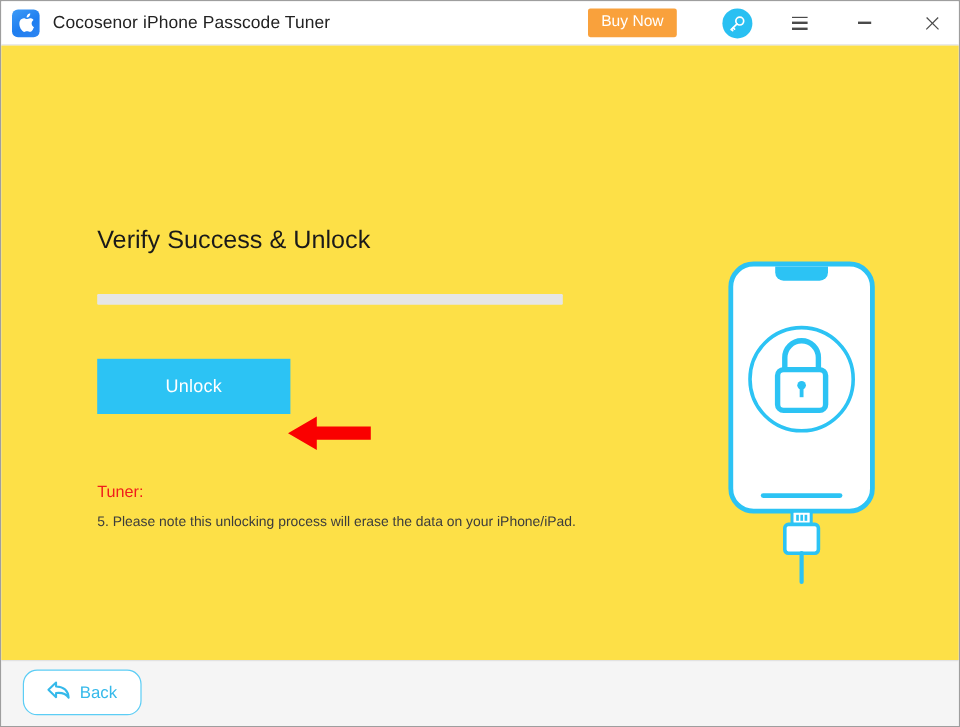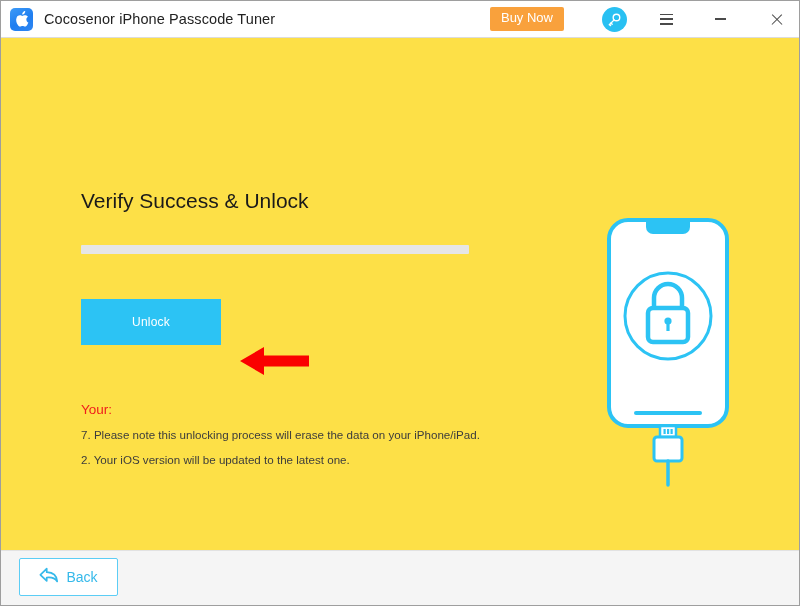--- a/index.html
+++ b/index.html
@@ -163,26 +163,26 @@
     height: 100%;
     width: 0%;
     background: #29c0f2;
     border-radius: 1px;
   }
 
   .unlock-btn {
     position: absolute;
     left: 80px;
     top: 261px;
-    width: 140px;
+    width: 161px;
     height: 46px;
     background: #2cc3f4;
     color: #ffffff;
     border: none;
-    font-size: 12px;
+    font-size: 15px;
     font-family: "Liberation Sans", sans-serif;
     cursor: pointer;
     letter-spacing: 0.2px;
   }
 
   .red-arrow {
     position: absolute;
     left: 239px;
     top: 306px;
   }
@@ -226,21 +226,21 @@
     border-top: 1px solid #e2e2e2;
   }
   .back-btn {
     position: absolute;
     left: 18px;
     top: 7px;
     width: 99px;
     height: 38px;
     background: #ffffff;
     border: 1px solid #5ccdf5;
-    border-radius: 2px;
+    border-radius: 12px;
     color: #35b9ea;
     font-size: 14px;
     font-family: "Liberation Sans", sans-serif;
     cursor: pointer;
     display: flex;
     align-items: center;
     justify-content: center;
     gap: 7px;
     padding: 0;
   }
@@ -298,25 +298,24 @@
     </div>
 
     <button class="unlock-btn">Unlock</button>
 
     <div class="red-arrow">
       <svg width="70" height="34" viewBox="0 0 70 34" aria-hidden="true">
         <path fill="#fa0000" d="M0 17 L24 3 L24 11.5 L69 11.5 L69 22.5 L24 22.5 L24 31 Z"></path>
       </svg>
     </div>
 
-    <div class="note-title">Your:</div>
+    <div class="note-title">Tuner:</div>
 
     <div class="note-list">
-      <div class="note-item">7. Please note this unlocking process will erase the data on your iPhone/iPad.</div>
-      <div class="note-item">2. Your iOS version will be updated to the latest one.</div>
+      <div class="note-item">5. Please note this unlocking process will erase the data on your iPhone/iPad.</div>
     </div>
 
     <div class="phone-art">
       <svg width="160" height="310" viewBox="0 0 160 310" aria-hidden="true">
 
         <rect x="21" y="42" width="118" height="206" rx="19" ry="19" fill="#ffffff" stroke="#2cc3f4" stroke-width="4"></rect>
 
         <path d="M58 44 h44 a0 0 0 0 1 0 0 v5 a7 7 0 0 1 -7 7 h-30 a7 7 0 0 1 -7 -7 z" fill="#2cc3f4"></path>
 
         <circle cx="80" cy="138" r="43" fill="none" stroke="#2cc3f4" stroke-width="3"></circle>

